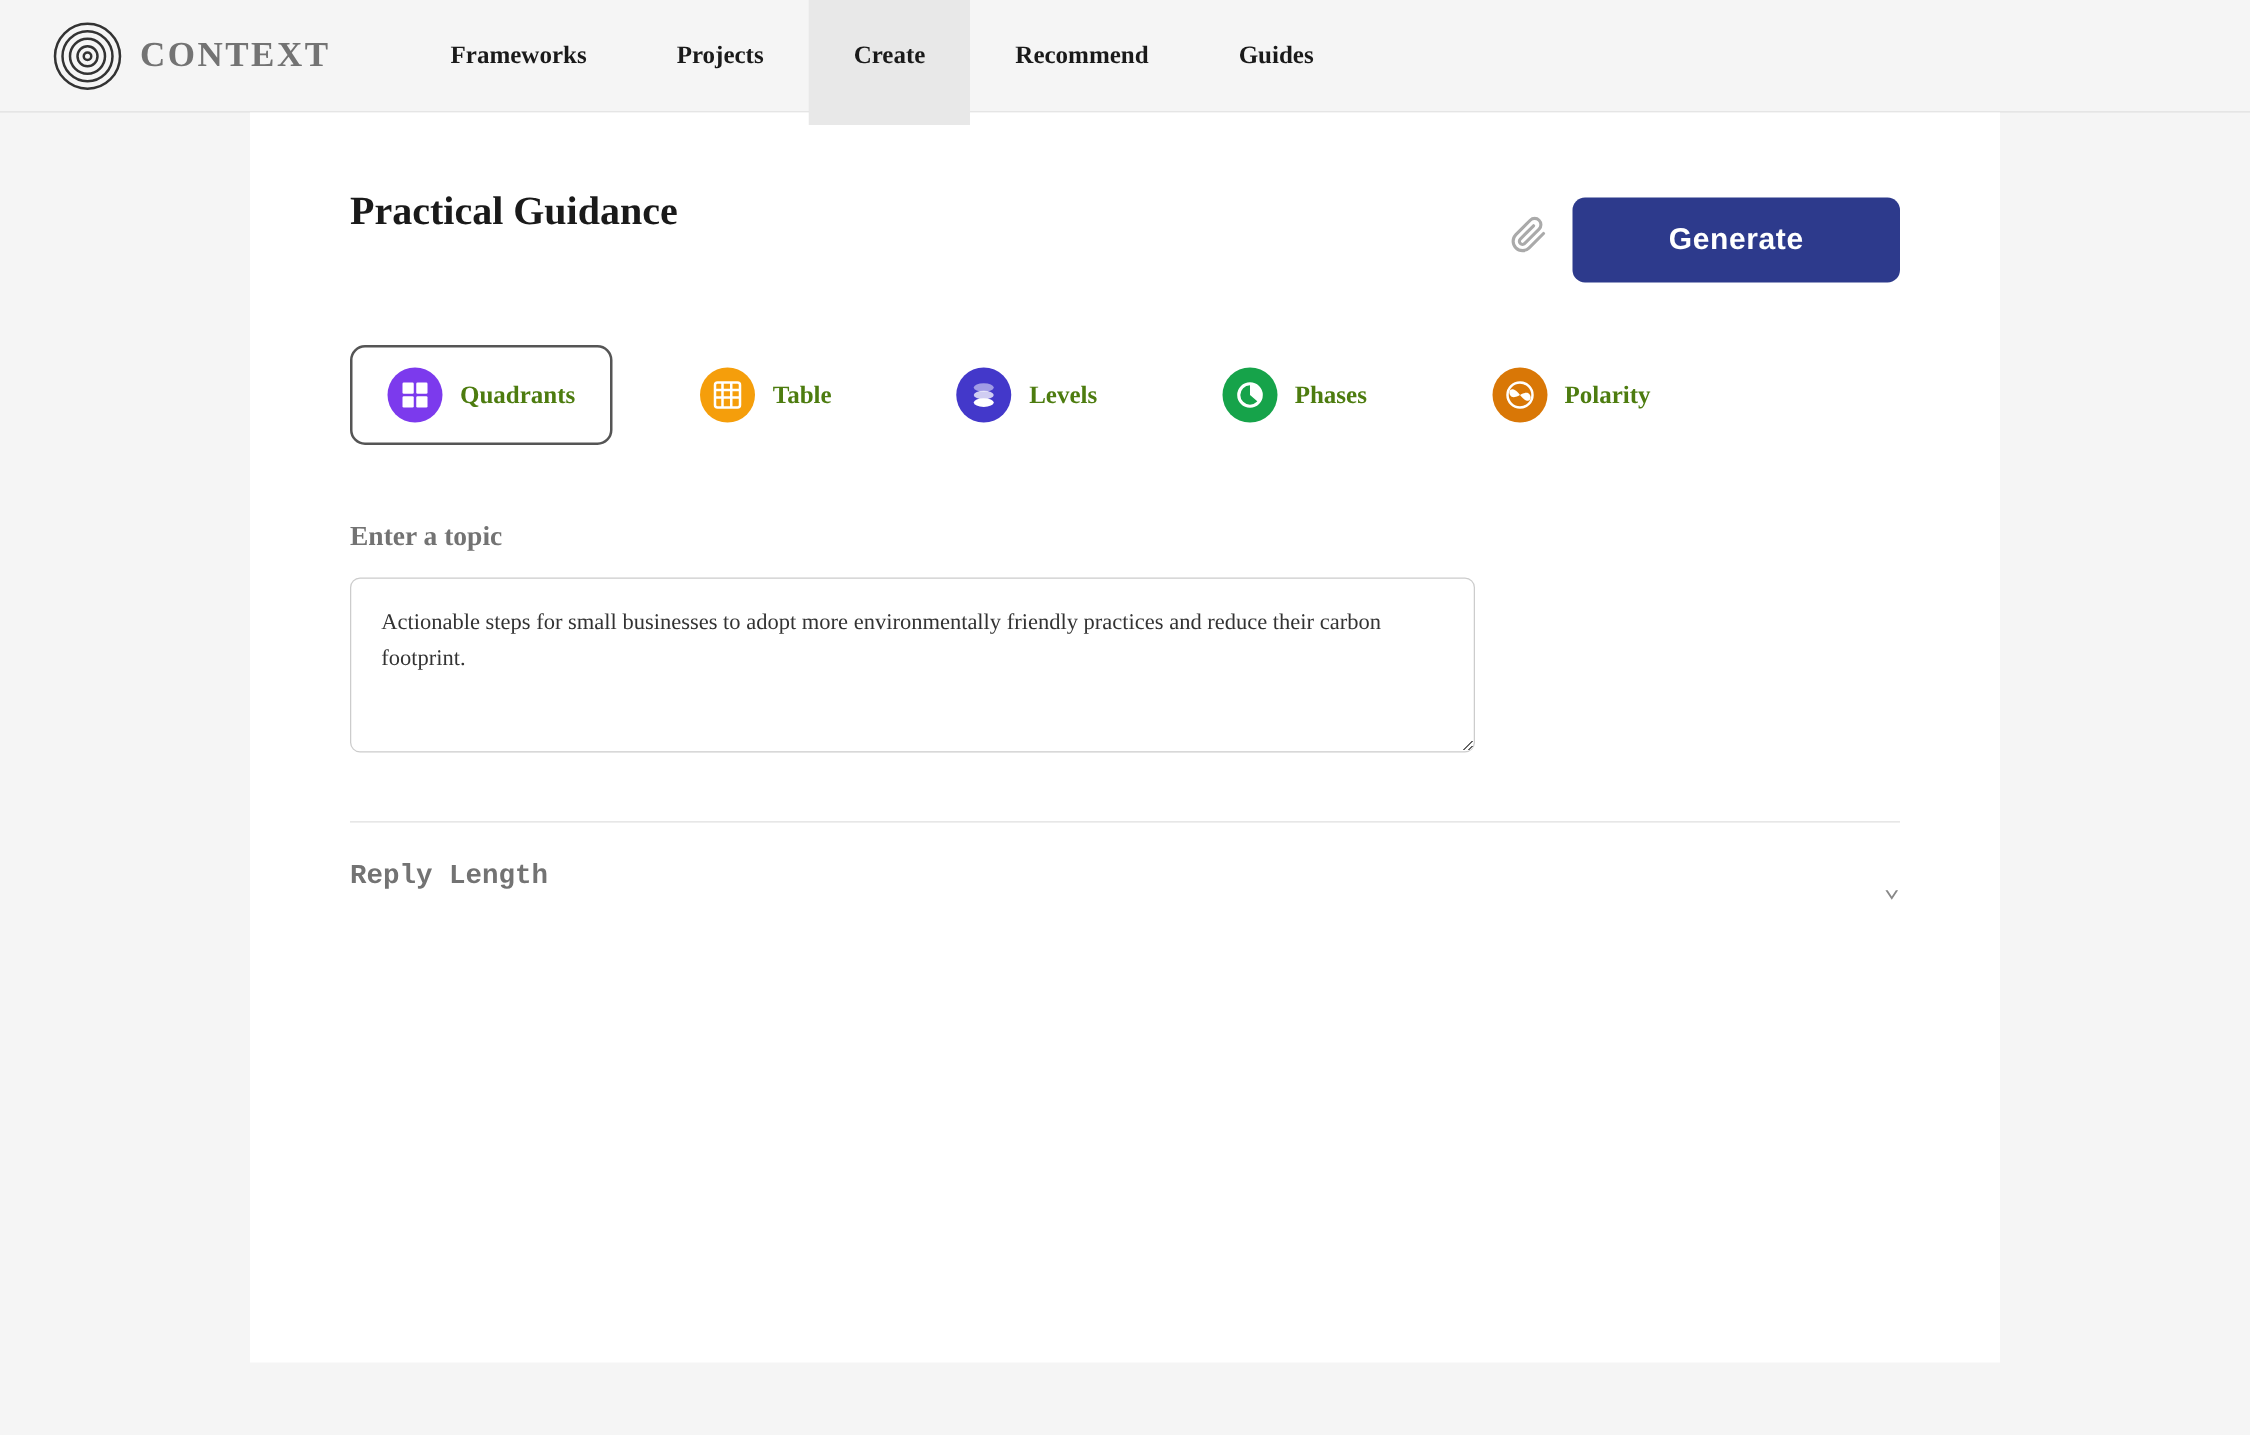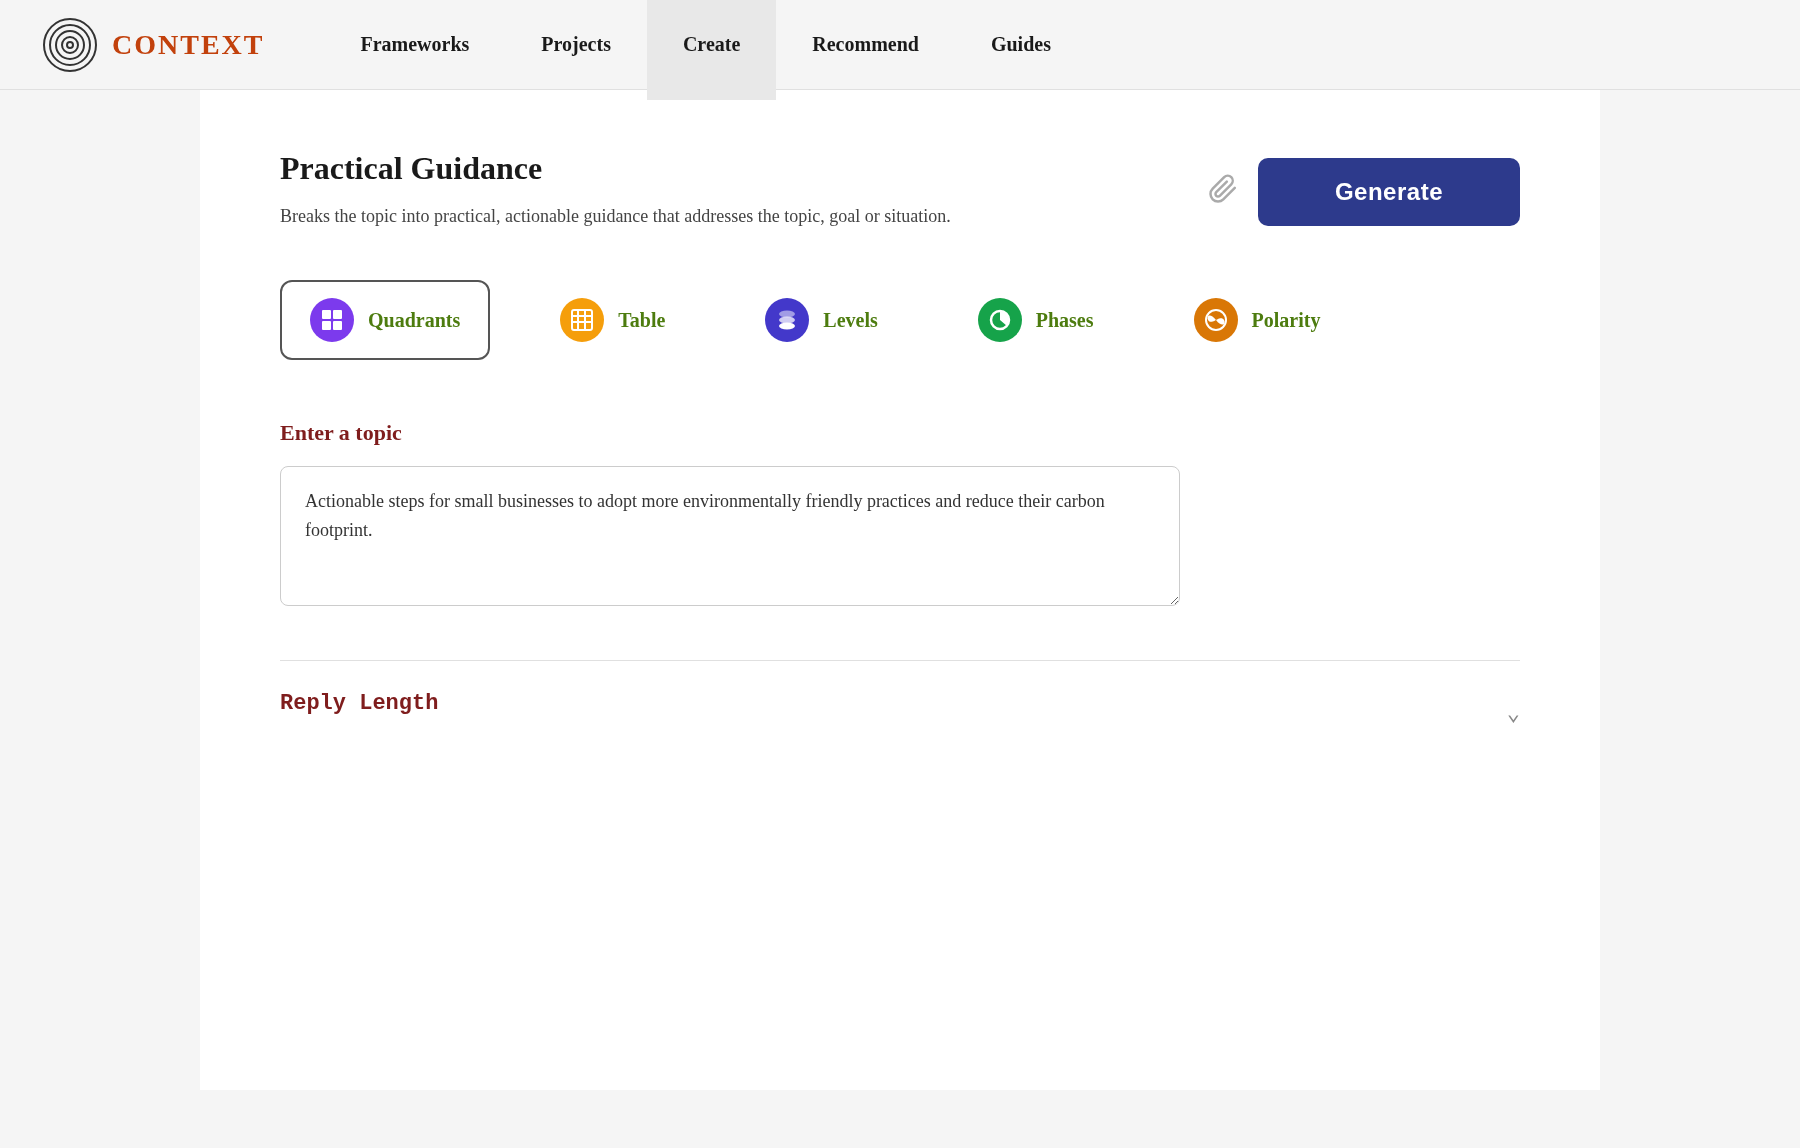--- a/index.html
+++ b/index.html
@@ -34,21 +34,21 @@
 
     .logo-icon {
       width: 60px;
       height: 60px;
     }
 
     .logo-text {
       font-size: 28px;
       font-weight: 700;
       letter-spacing: 2px;
-      color: #c2410c;
+      color: #737373;
     }
 
     .nav {
       display: flex;
       align-items: center;
       gap: 0;
     }
 
     .nav-item {
       padding: 30px 36px;
@@ -164,21 +164,21 @@
     .fw-icon.purple { background: #7c3aed; }
     .fw-icon.orange { background: #f59e0b; }
     .fw-icon.indigo { background: #4338ca; }
     .fw-icon.green { background: #16a34a; }
     .fw-icon.gold { background: #d97706; }
 
     
     .section-label {
       font-size: 22px;
       font-weight: 700;
-      color: #7f1d1d;
+      color: #737373;
       margin-bottom: 20px;
     }
 
     .topic-textarea {
       width: 100%;
       max-width: 900px;
       min-height: 140px;
       border: 1.5px solid #ccc;
       border-radius: 8px;
       padding: 20px 24px;
@@ -244,21 +244,20 @@
     <div class="nav-item">Recommend</div>
     <div class="nav-item">Guides</div>
   </nav>
 </header>
 
 <main class="main">
 
   <div class="title-row">
     <div class="title-left">
       <h1 class="page-title">Practical Guidance</h1>
-      <p class="page-description">Breaks the topic into practical, actionable guidance that addresses the topic, goal or situation.</p>
     </div>
     <div class="title-right">
       <span class="paperclip-icon">
         <svg width="30" height="30" viewBox="0 0 24 24" fill="none" stroke="#aaa" stroke-width="2" stroke-linecap="round" stroke-linejoin="round">
           <path d="M21.44 11.05l-9.19 9.19a6 6 0 0 1-8.49-8.49l9.19-9.19a4 4 0 0 1 5.66 5.66l-9.2 9.19a2 2 0 0 1-2.83-2.83l8.49-8.48"></path>
         </svg>
       </span>
       <button class="generate-btn">Generate</button>
     </div>
   </div>

